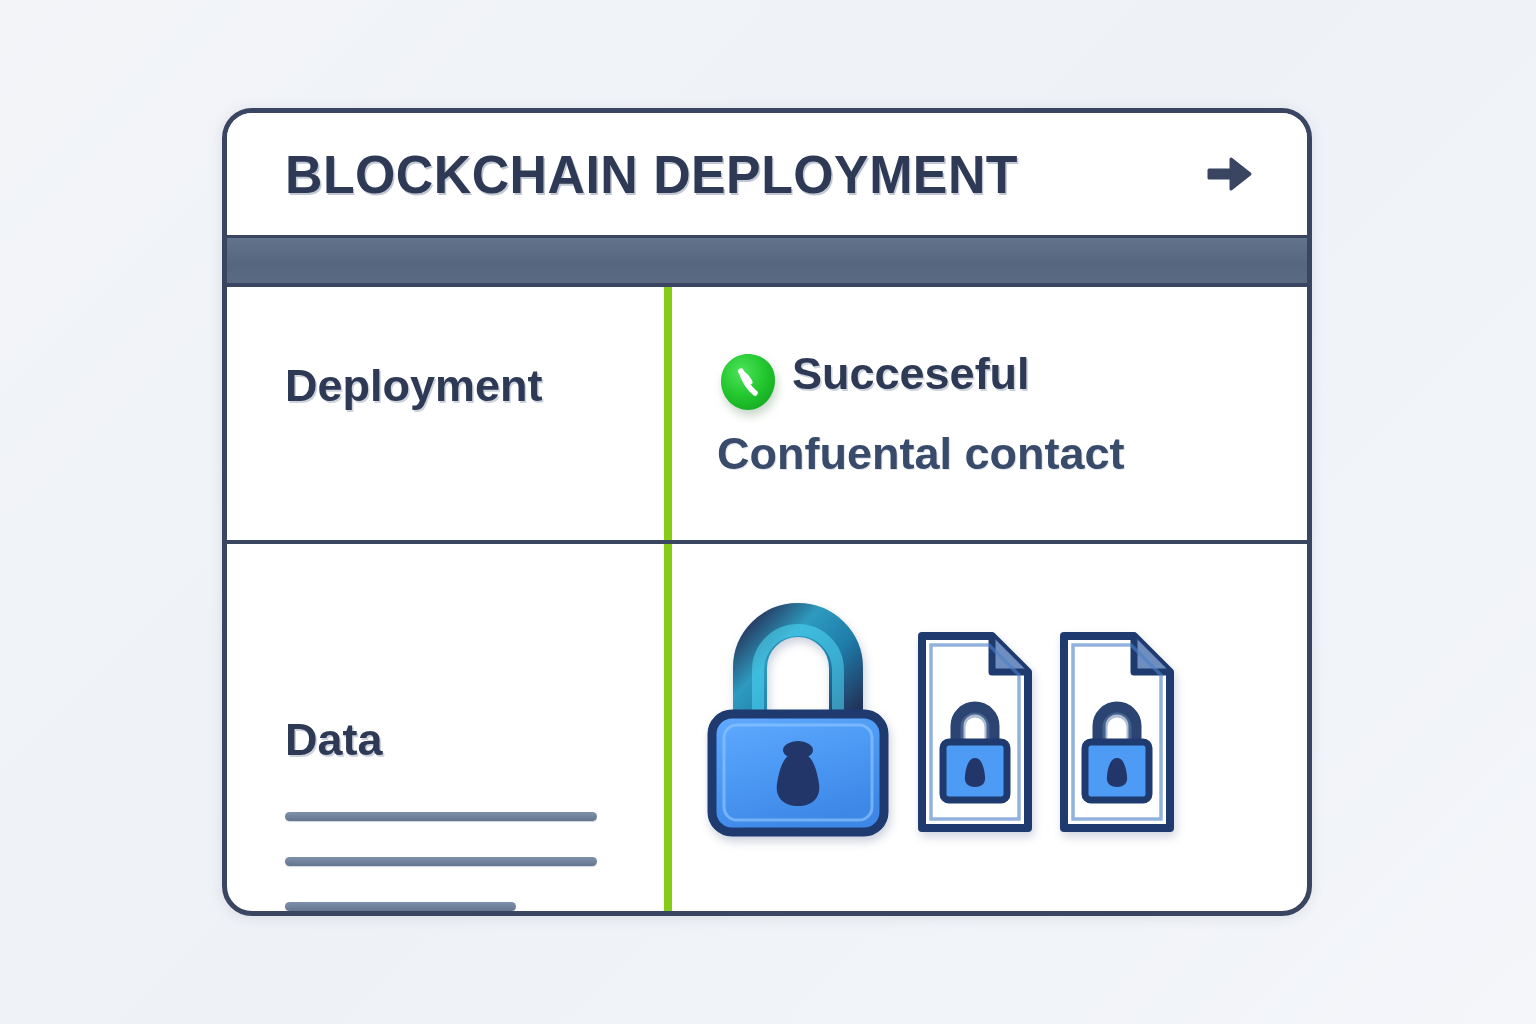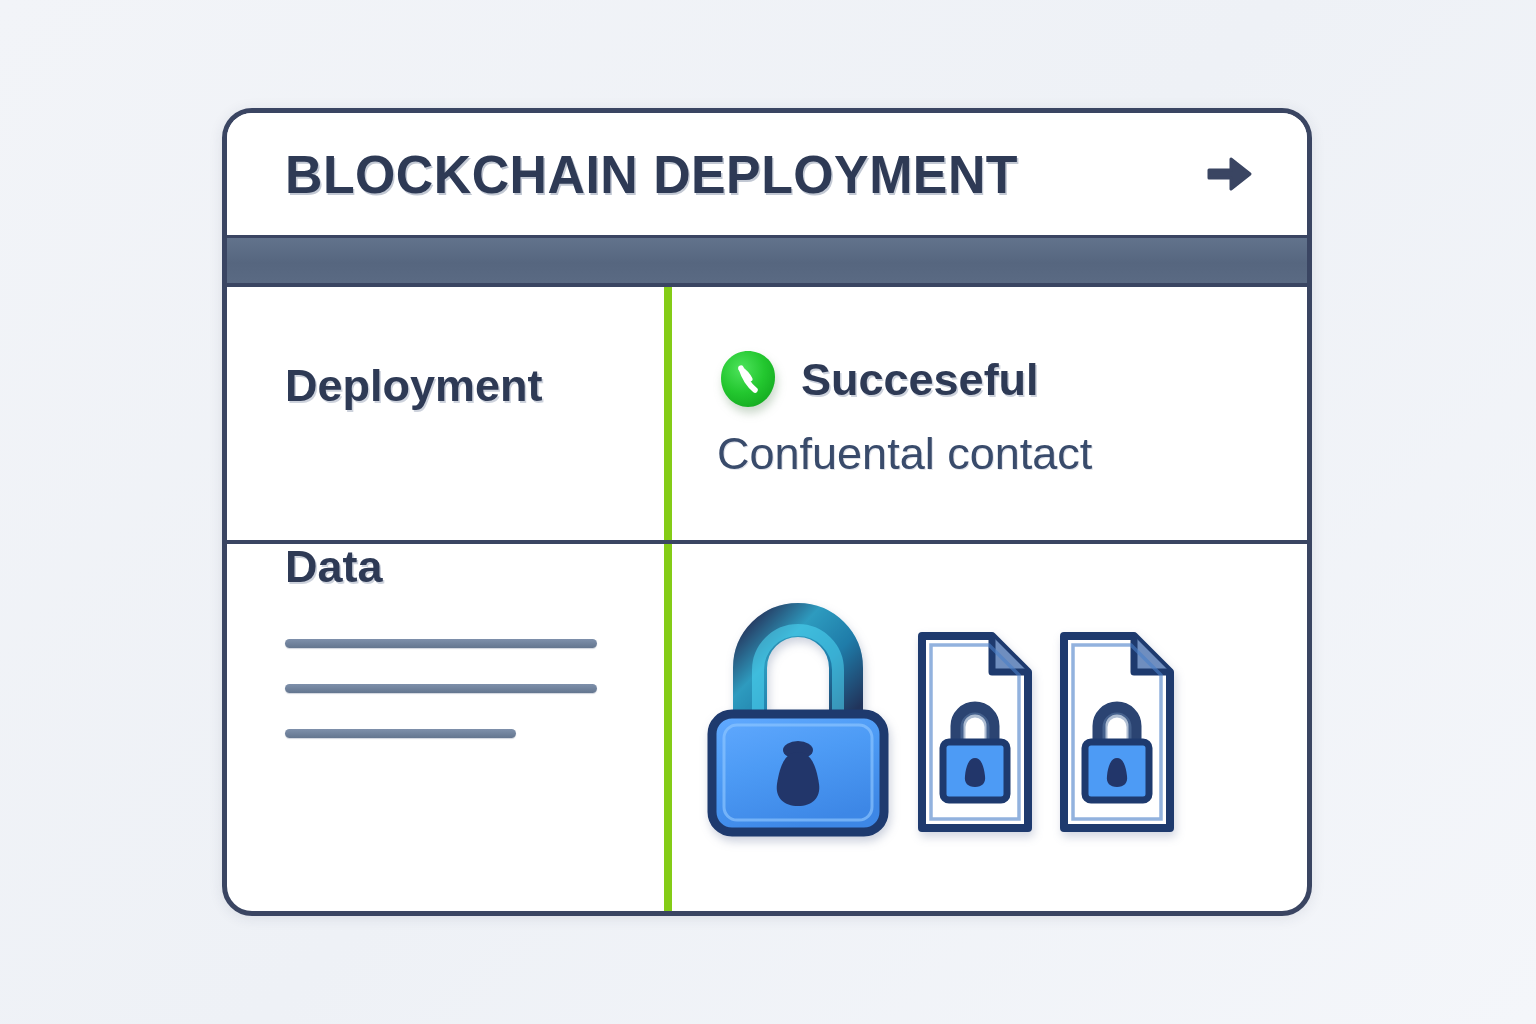--- a/index.html
+++ b/index.html
@@ -104,54 +104,54 @@
   }
   .cell-right {
     flex: 1 1 auto;
     box-sizing: border-box;
     padding: 0 30px 0 45px;
     display: flex;
     flex-direction: column;
     justify-content: center;
   }
   #row-data .cell-left {
-    justify-content: flex-start;
+    justify-content: flex-end;
   }
   #row-data .cell-right {
     justify-content: flex-start;
     padding-top: 48px;
     padding-left: 28px;
   }
 
   
   .label-bold {
     font-weight: bold;
     font-size: 45px;
     color: #2e3a55;
     text-shadow: 1.5px 1.5px 0 rgba(130,142,168,0.40);
     line-height: 1;
   }
   #label-deployment { margin-bottom: 56px; }
 
   .value-row {
     display: flex;
-    align-items: center;
-    gap: 22px;
+    align-items: flex-start;
+    gap: 13px;
     margin-bottom: 24px;
     height: 56px;
   }
   #value-status-text {
     font-weight: bold;
     font-size: 45px;
     color: #2e3a55;
     text-shadow: 1.5px 1.5px 0 rgba(130,142,168,0.40);
     line-height: 1;
   }
   #value-contract-text {
-    font-weight: normal;
+    font-weight: bold;
     font-size: 45px;
     color: #394b6b;
     line-height: 1;
     text-shadow: 1px 1px 0 rgba(150,160,185,0.30);
   }
 
   
   #status-badge-icon {
     width: 62px;
     height: 62px;

